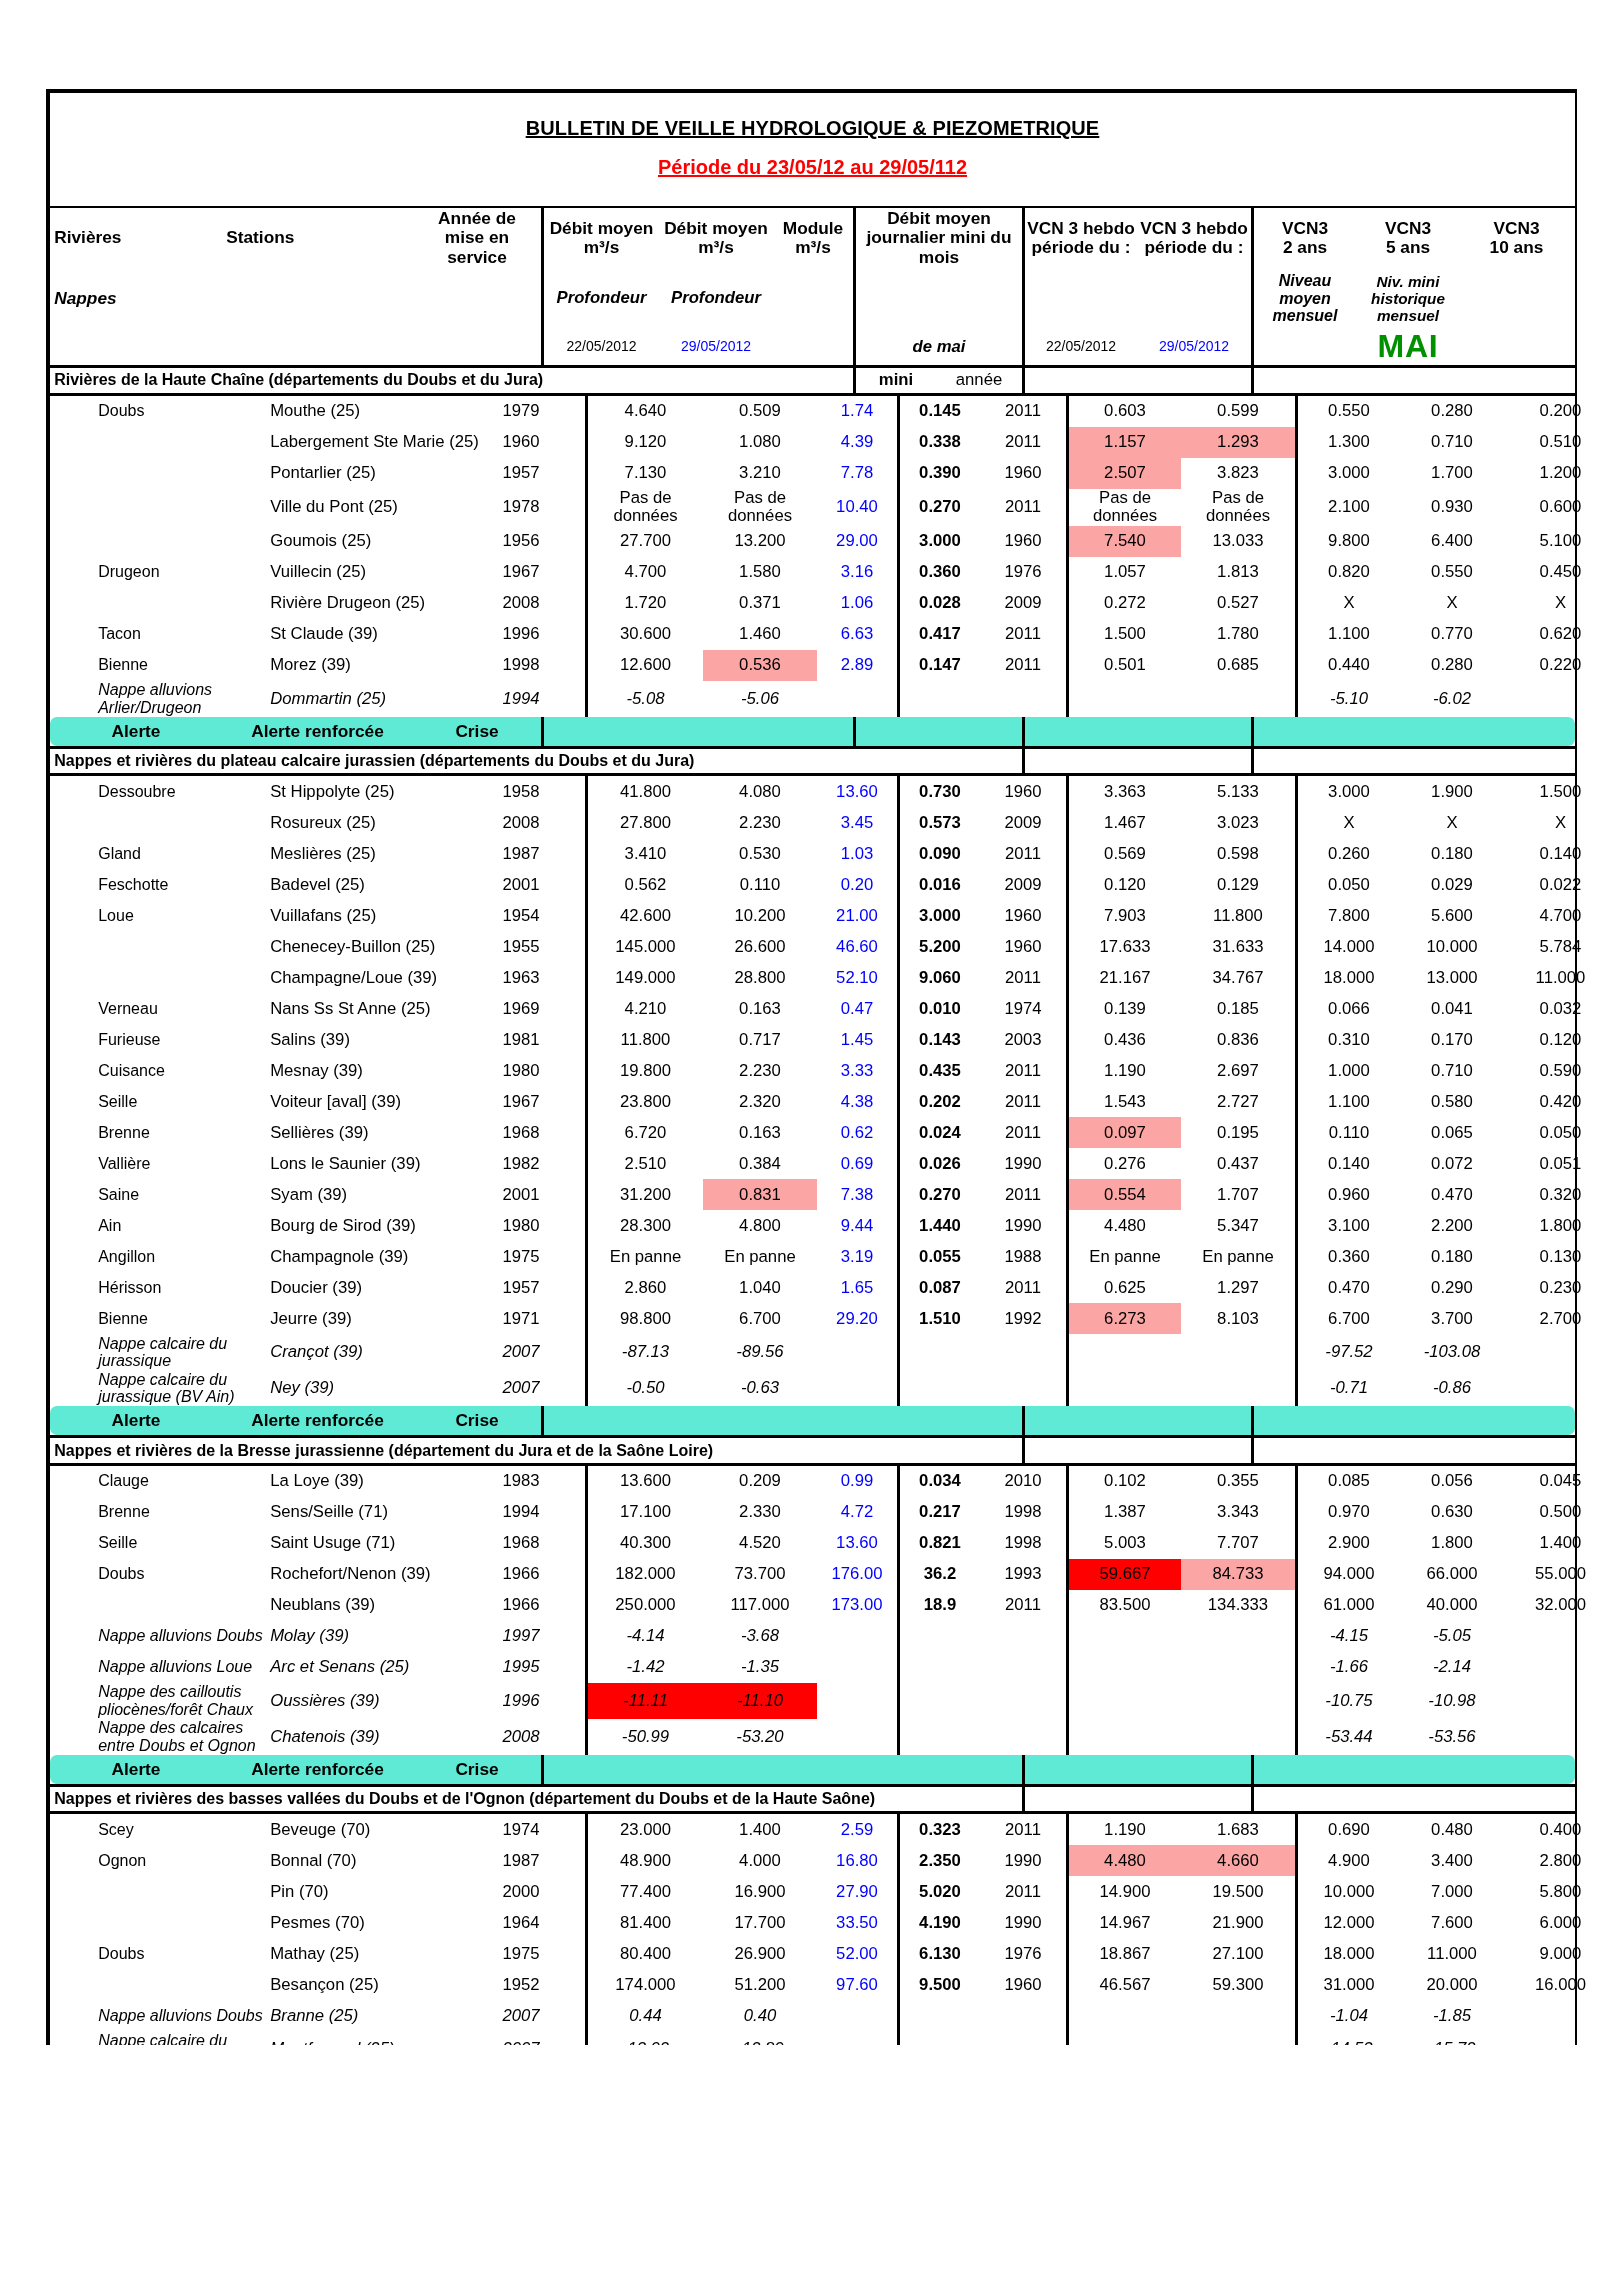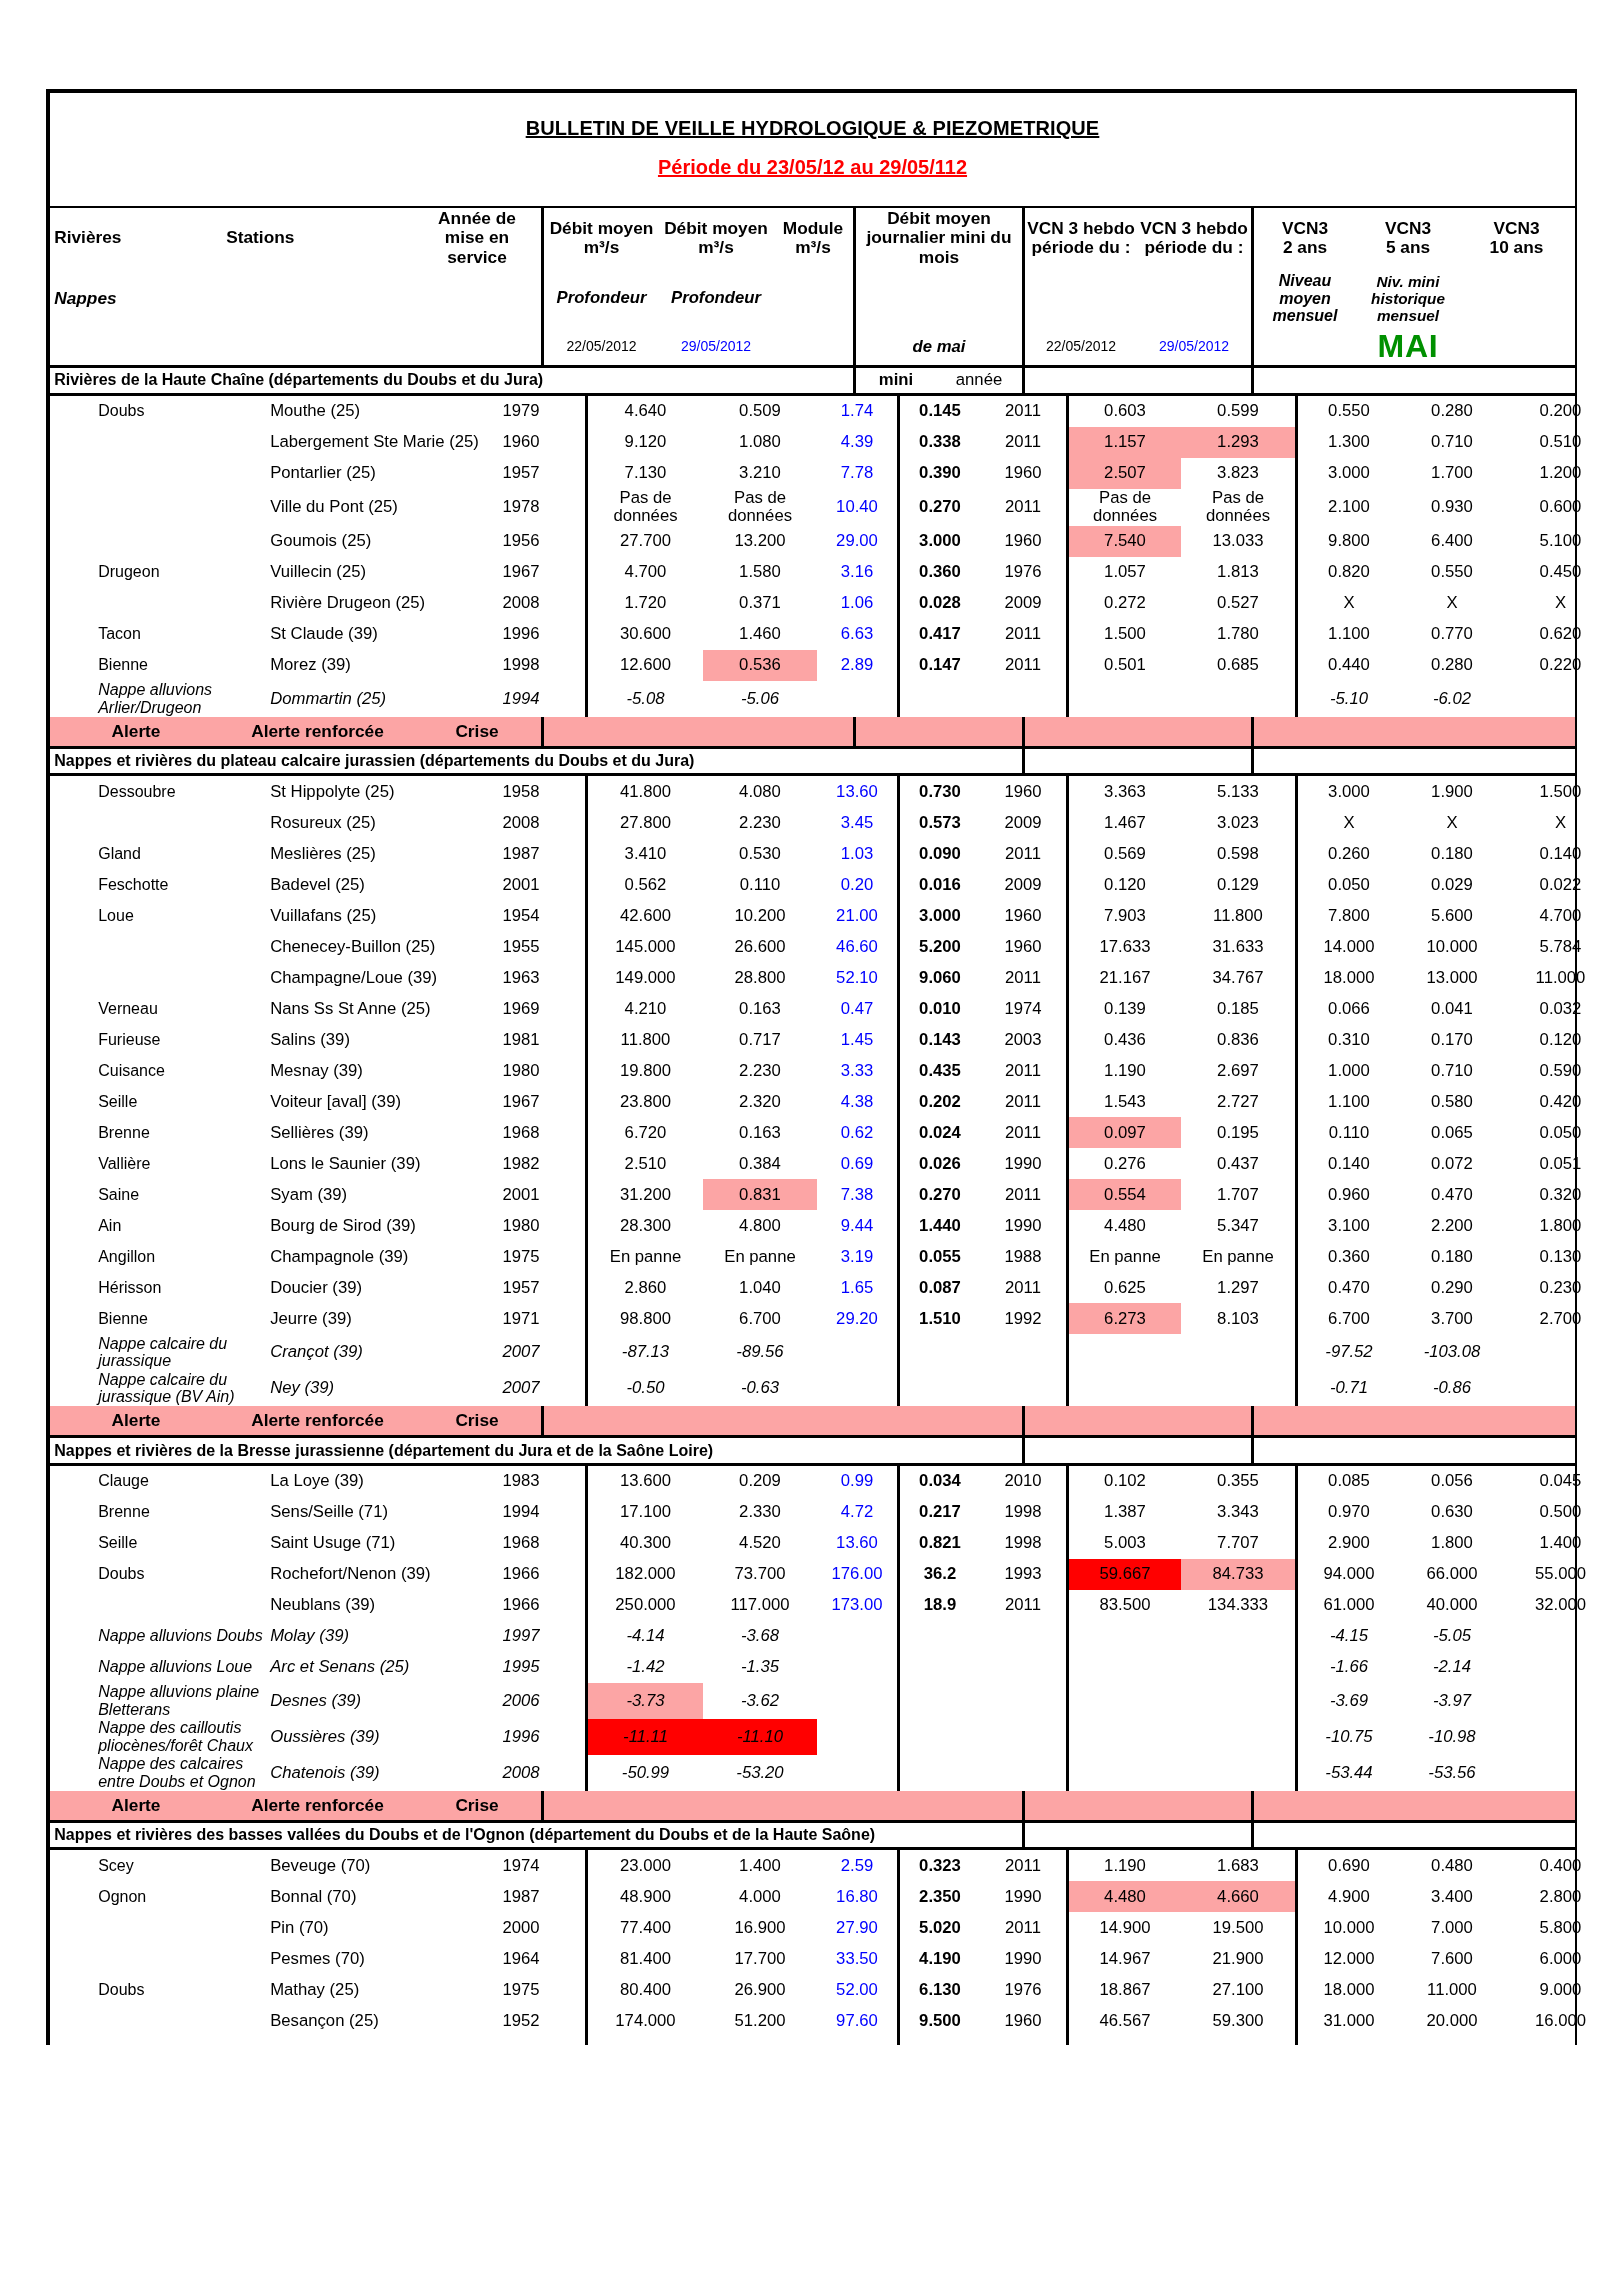--- a/index.html
+++ b/index.html
@@ -48,21 +48,21 @@
   .mini-lbl { font-weight:bold; }
 
   
   .row { min-height:31px;margin-left:44px; }
   .row.tall { min-height:36px; }
   .row .c1 { font-size:16px; }
   .row .c2 { white-space:nowrap; }
   .mn { font-weight:bold; }
 
   
-  .alert { min-height:29px; background:#fca5a5; }
+  .alert { min-height:29px; background:#5eead4;border-radius:7px; }
   .alert .cell { font-weight:bold; font-size:17.3px; }
   .endbar { height:4.9px; width:501px; background:#000; position:relative; left:-4.9px; }
 </style>
 </head>
 <body>
 
 <div class="page">
   <div class="tablewrap">
 
     <div class="title-block">
@@ -716,35 +716,20 @@
           <div class="cell blue"></div>
           <div class="cell gb mn"></div>
           <div class="cell"></div>
           <div class="cell gb"></div>
           <div class="cell"></div>
           <div class="cell gb">-1.66</div>
           <div class="cell">-2.14</div>
           <div class="cell"></div>
         </div>
         <div class="grid row tall it">
-          <div class="cell left c1">Nappe alluvions plaine Bletterans</div>
-          <div class="cell left c2">Desnes (39)</div>
-          <div class="cell">2006</div>
-          <div class="cell gb hl-y">-3.73</div>
-          <div class="cell">-3.62</div>
-          <div class="cell blue"></div>
-          <div class="cell gb mn"></div>
-          <div class="cell"></div>
-          <div class="cell gb"></div>
-          <div class="cell"></div>
-          <div class="cell gb">-3.69</div>
-          <div class="cell">-3.97</div>
-          <div class="cell"></div>
-        </div>
-        <div class="grid row tall it">
           <div class="cell left c1">Nappe des cailloutis pliocènes/forêt Chaux</div>
           <div class="cell left c2">Oussières (39)</div>
           <div class="cell">1996</div>
           <div class="cell gb hl-r">-11.11</div>
           <div class="cell hl-r">-11.10</div>
           <div class="cell blue"></div>
           <div class="cell gb mn"></div>
           <div class="cell"></div>
           <div class="cell gb"></div>
           <div class="cell"></div>

